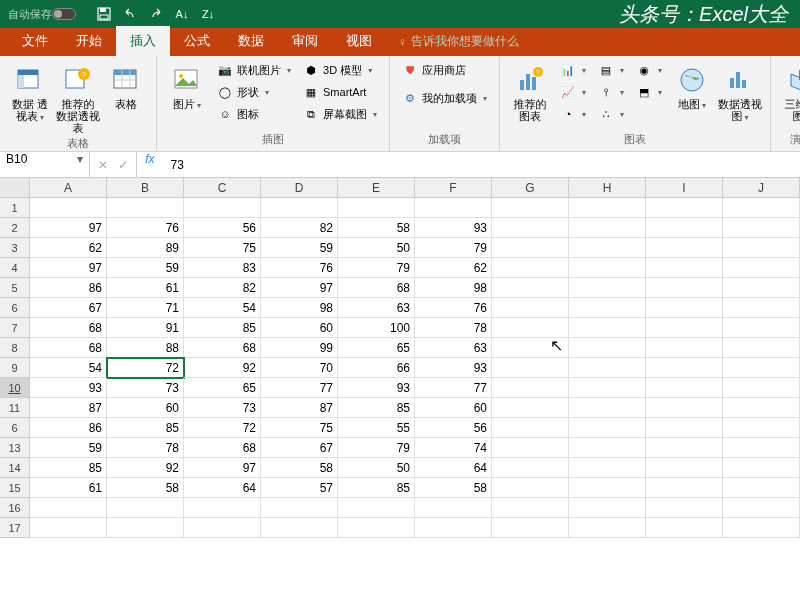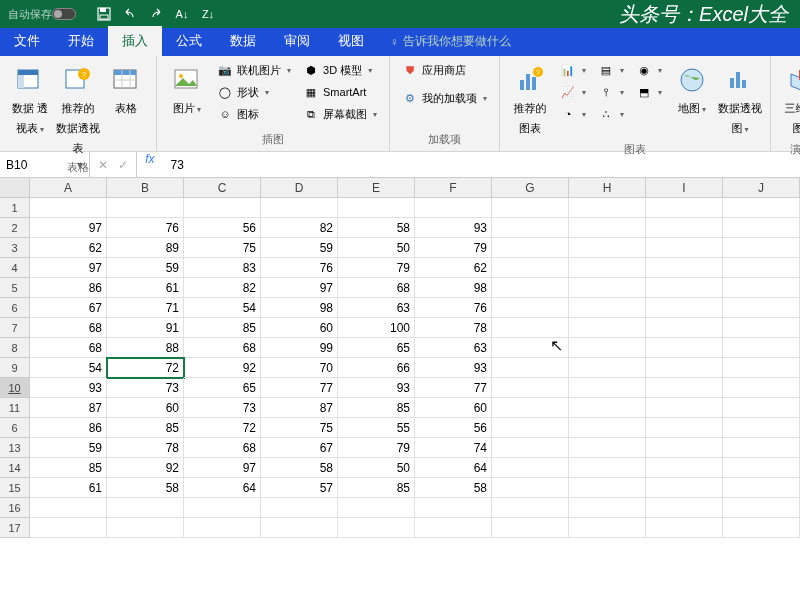--- a/index.html
+++ b/index.html
@@ -4,37 +4,37 @@
 <style>
 * { margin: 0; padding: 0; box-sizing: border-box; font-family: "Microsoft YaHei", "Segoe UI", sans-serif; }
 body { background: #fff; width: 800px; height: 600px; overflow: hidden; font-size: 12px; }
 .titlebar { background: #0c6b3f; height: 28px; display: flex; align-items: center; color: #fff; }
 .autosave { display: flex; align-items: center; padding: 0 8px; color: #b8d4c4; font-size: 11px; }
 .toggle { width: 24px; height: 12px; border: 1px solid #888; border-radius: 6px; position: relative; background: #444; }
 .toggle::after { content: ''; position: absolute; width: 8px; height: 8px; background: #aaa; border-radius: 50%; top: 1px; left: 1px; }
 .qat { display: flex; gap: 2px; margin-left: 8px; }
 .qat-btn { width: 24px; height: 24px; display: flex; align-items: center; justify-content: center; color: #fff; cursor: pointer; }
 .title-right { margin-left: auto; padding-right: 12px; font-size: 20px; font-weight: normal; font-style: italic; }
-.tabs { background: #1d4ed8; height: 28px; display: flex; align-items: flex-end; color: #fff; }
+.tabs { background: #c2410c; height: 28px; display: flex; align-items: flex-end; color: #fff; padding-left: 8px; }
 .tab { padding: 6px 14px; cursor: pointer; font-size: 13px; }
 .tab.active { background: #f3f3f3; color: #0c6b3f; }
 .tellme { margin-left: 12px; color: #b8d4c4; font-size: 12px; display: flex; align-items: center; gap: 4px; padding-bottom: 6px; }
 .ribbon { background: #f3f3f3; height: 96px; display: flex; border-bottom: 1px solid #d4d4d4; }
 .group { border-right: 1px solid #d4d4d4; padding: 4px 8px 2px; display: flex; flex-direction: column; }
 .group-content { display: flex; gap: 4px; flex: 1; align-items: flex-start; }
 .group-label { text-align: center; font-size: 11px; color: #666; padding: 2px 0; }
 .big-btn { display: flex; flex-direction: column; align-items: center; justify-content: flex-start; width: 44px; padding-top: 4px; cursor: pointer; }
 .big-btn .ico { width: 32px; height: 32px; display: flex; align-items: center; justify-content: center; }
-.big-btn .lbl { font-size: 11px; text-align: center; line-height: 20px; margin-top: 2px; }
+.big-btn .lbl { font-size: 11px; text-align: center; line-height: 12px; margin-top: 2px; }
 .mini-stack { display: flex; flex-direction: column; gap: 2px; }
 .mini-btn { display: flex; align-items: center; gap: 4px; padding: 2px 4px; font-size: 11px; cursor: pointer; white-space: nowrap; }
 .mini-btn .mico { width: 16px; height: 16px; display: flex; align-items: center; justify-content: center; }
 .dd::after { content: '▾'; font-size: 8px; margin-left: 2px; color: #666; }
 .formula-bar { height: 26px; display: flex; border-bottom: 1px solid #ccc; background: #fff; }
-.name-box { width: 90px; border-right: 1px solid #ccc; display: flex; align-items: center; padding: 0 6px; }
+.name-box { width: 90px; border-right: 1px solid #ccc; display: flex; align-items: flex-start; padding: 0 6px; }
 .name-box input { border: none; width: 60px; outline: none; font-size: 12px; }
 .name-box .ddarrow { color: #666; cursor: pointer; margin-left: auto; }
 .fx-area { display: flex; align-items: center; padding: 0 8px; gap: 10px; color: #aaa; border-right: 1px solid #ccc; }
 .fx-area .ok { color: #aaa; }
 .fx { font-style: italic; color: #3b82f6; padding: 0 8px; font-size: 12px; }
 .fval { padding: 0 8px; display: flex; align-items: center; font-size: 12px; }
 .sheet { display: flex; flex-direction: column; }
 .col-hdrs { display: flex; height: 20px; border-bottom: 1px solid #ccc; background: #f0f0f0; }
 .corner { width: 30px; border-right: 1px solid #ccc; background: #e8e8e8; }
 .col-hdr { width: 77px; border-right: 1px solid #ccc; text-align: center; font-size: 12px; color: #444; line-height: 20px; }

